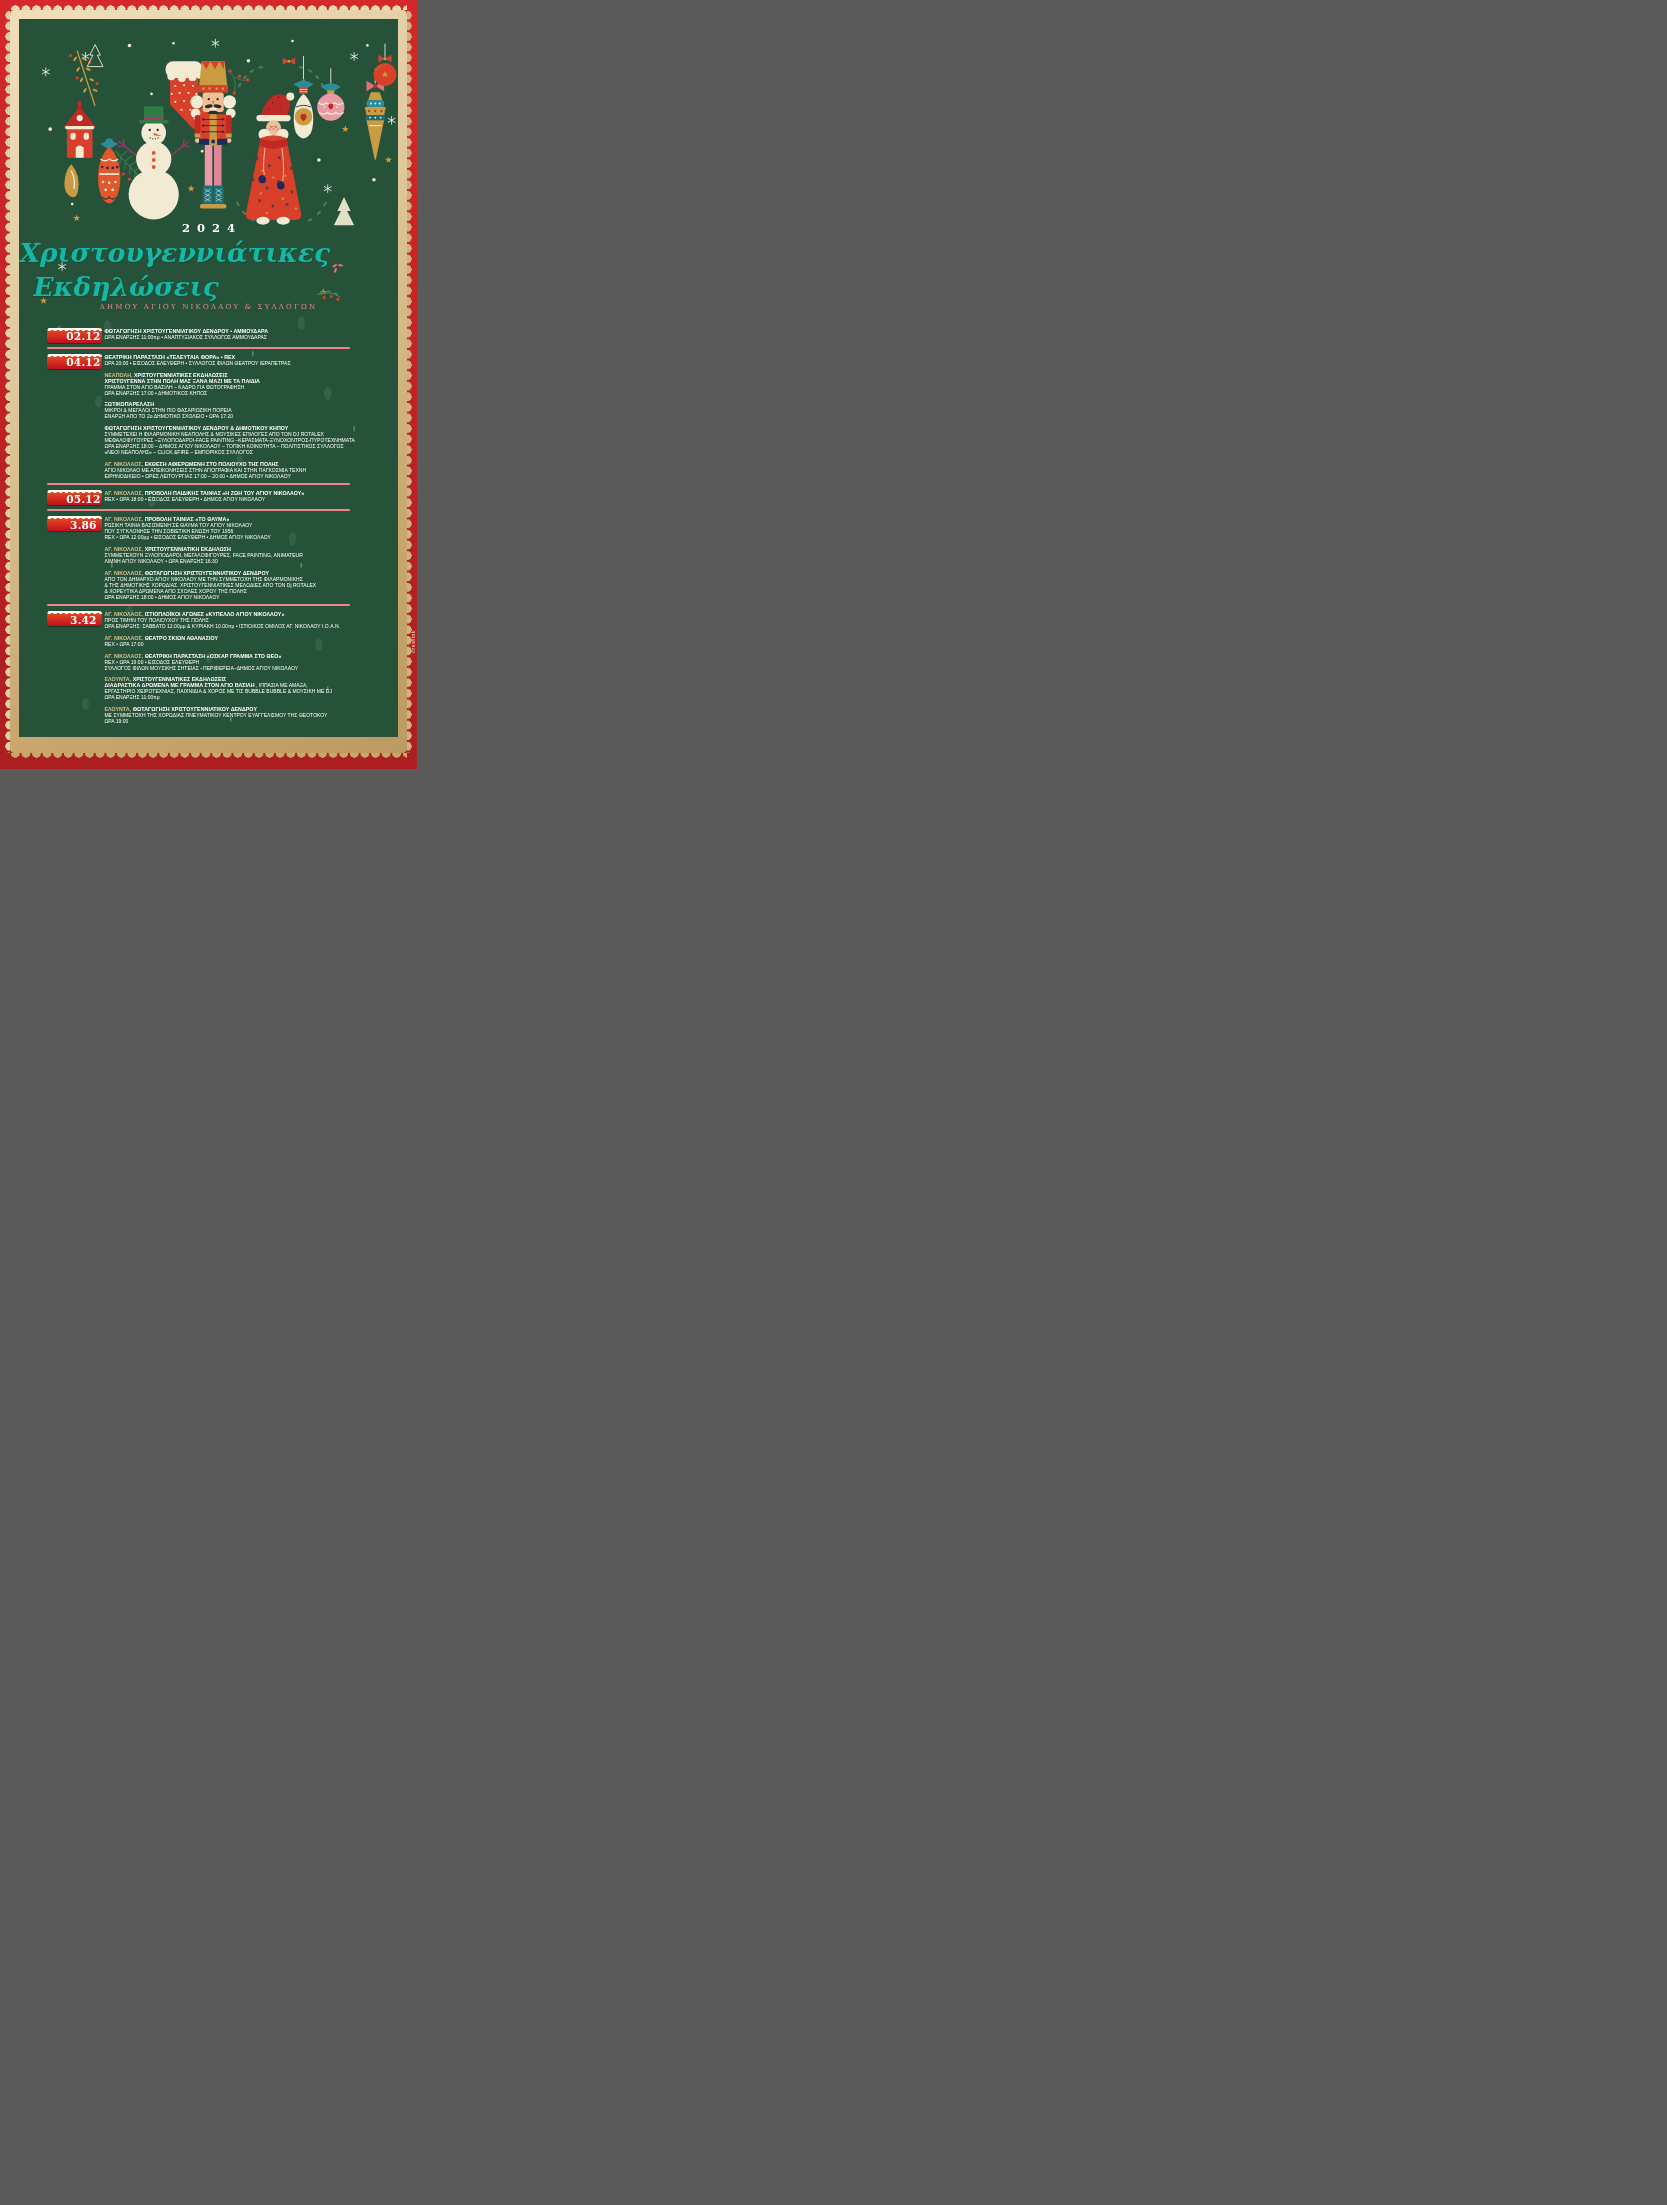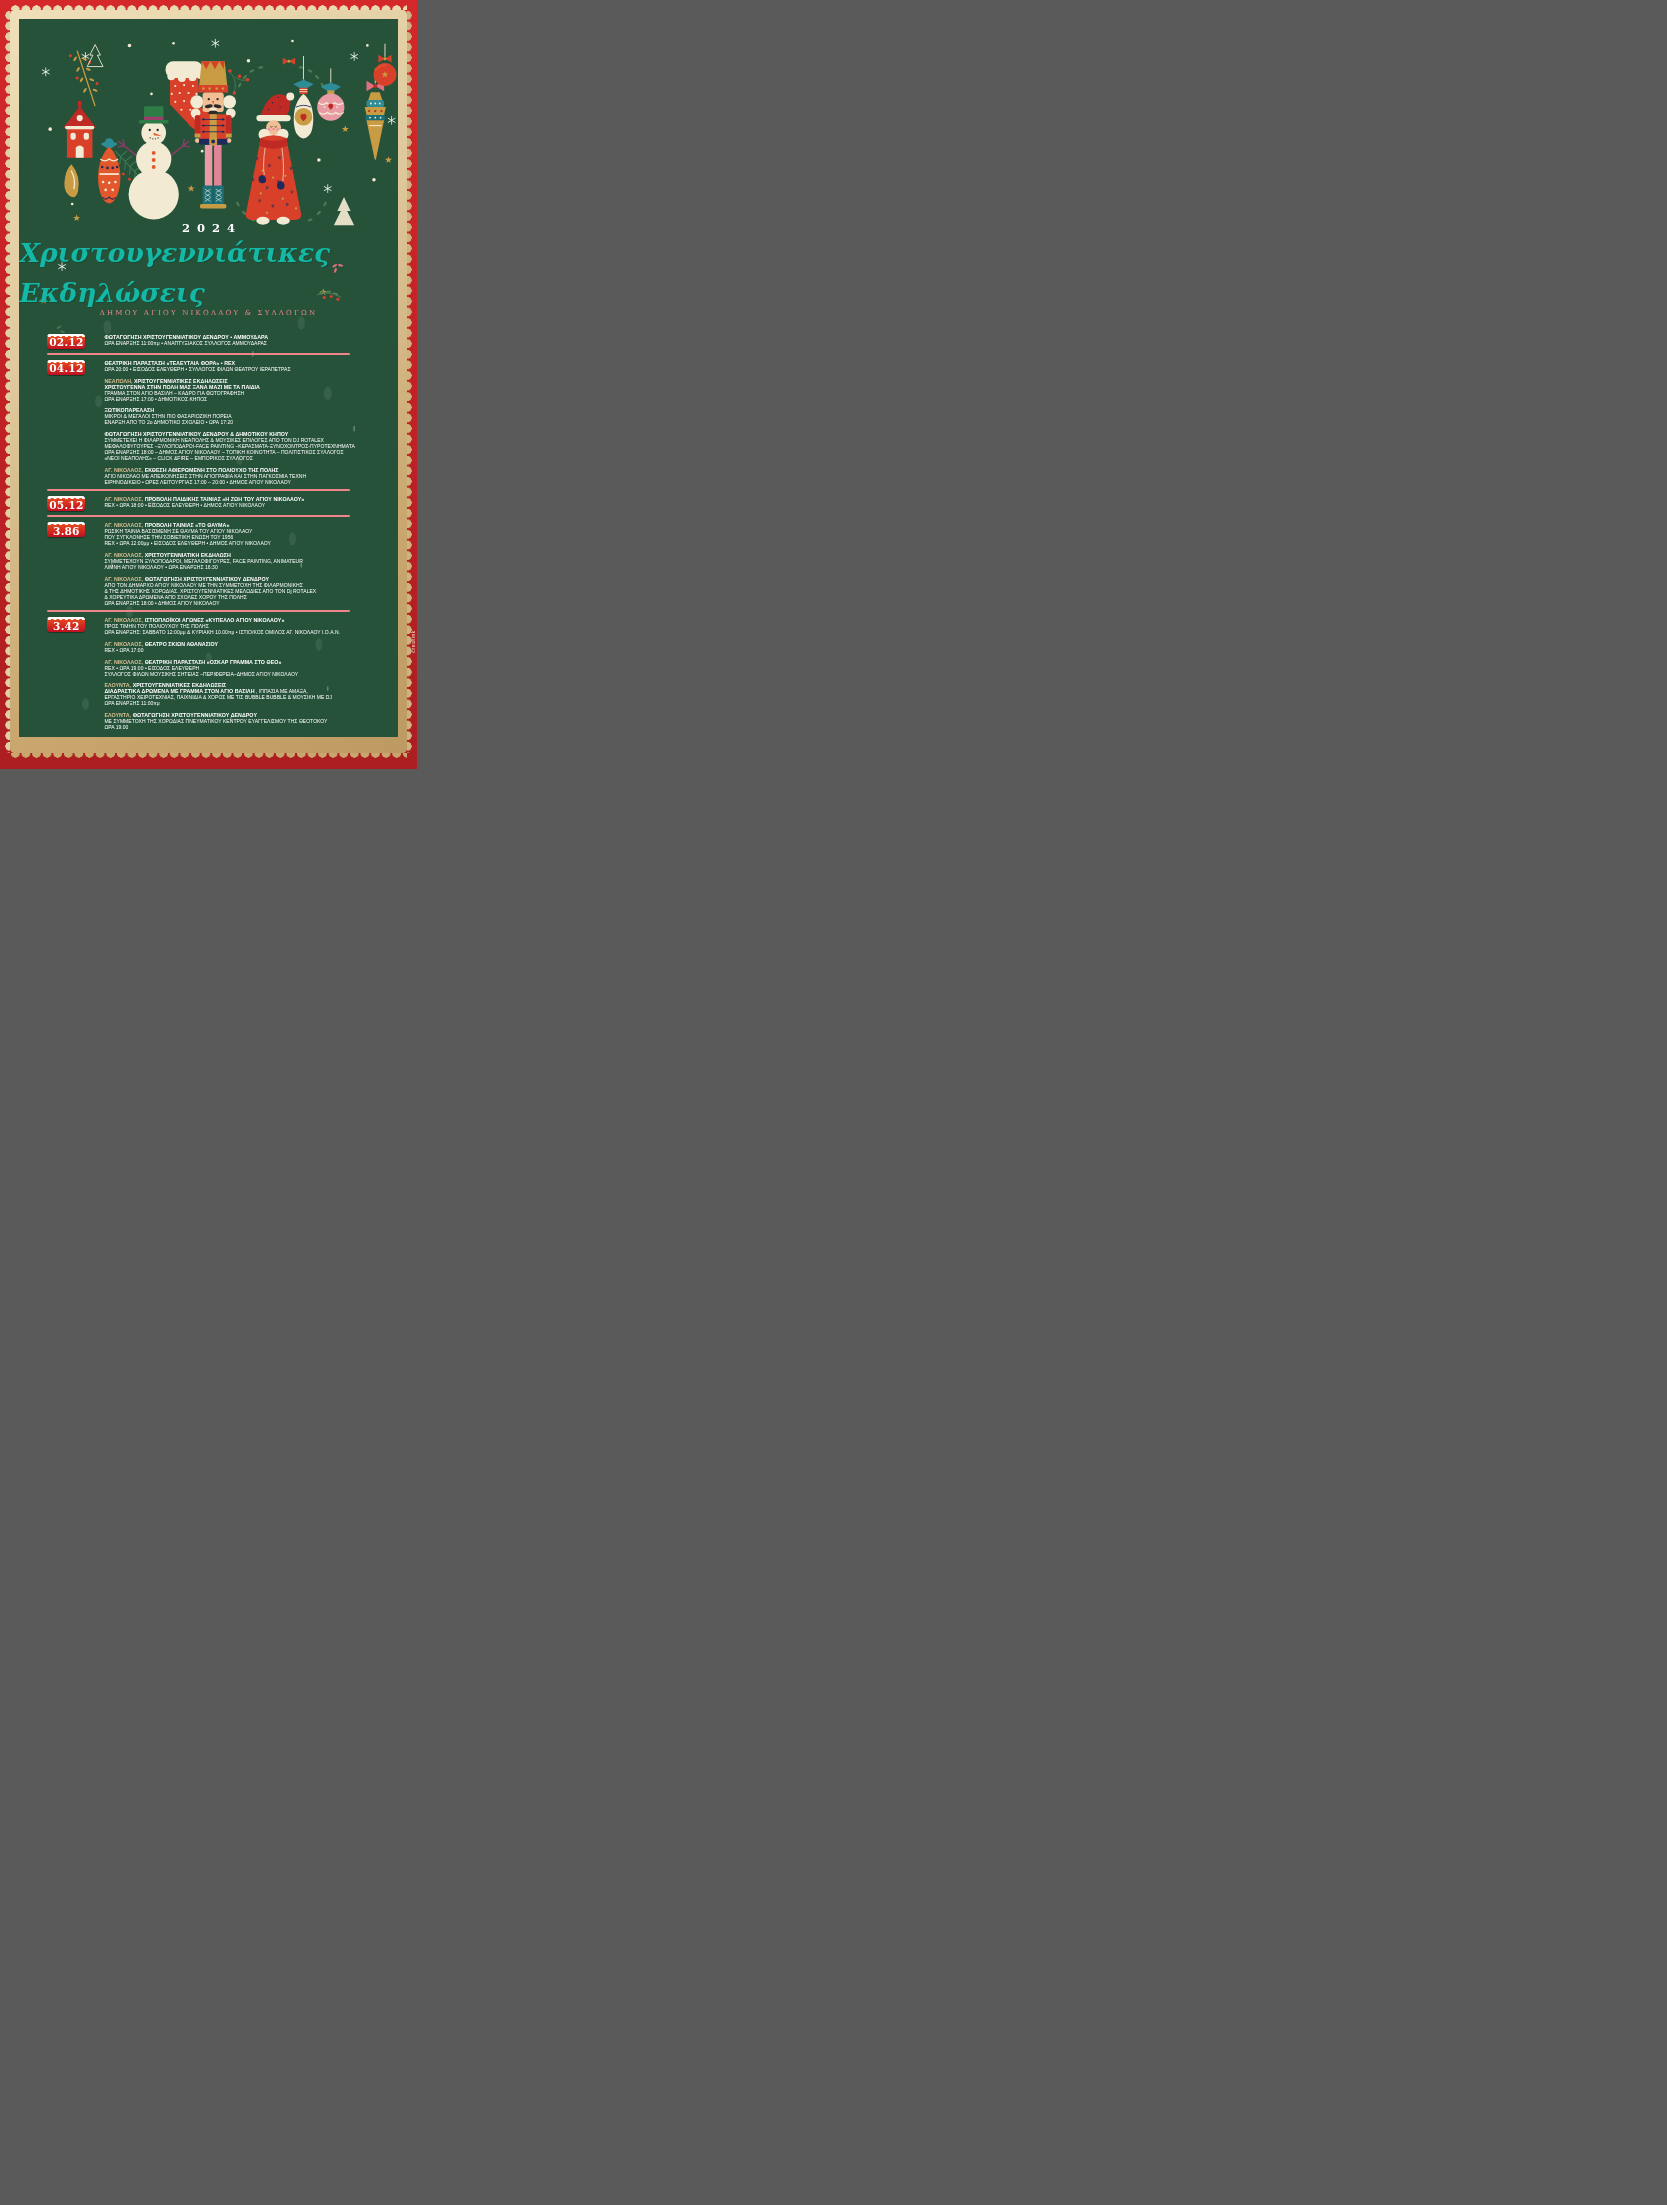--- a/index.html
+++ b/index.html
@@ -21,29 +21,29 @@
       background:radial-gradient(circle at 0px 5.3px,#CFB27E 4.4px,rgba(0,0,0,0) 4.7px) left top/4.9px 10.6px repeat-y;}
   .green{position:absolute;left:19.4px;right:19.4px;top:19.4px;bottom:32px;background:#26523A;overflow:hidden;}
   
   .illu{position:absolute;inset:0;width:100%;height:100%;pointer-events:none;}
   
   .content{position:relative;z-index:2;padding-top:203px;}
   .year{text-align:center;color:#FFFFFF;font:700 11.5px/13.2px "DejaVu Serif",serif;letter-spacing:7px;padding-left:7px;}
   .title1,.title2{color:#14b8a6;font:700 italic 26.5px/29px "DejaVu Serif",serif;
       text-shadow:0.9px 1.3px 0 rgba(10,50,30,.30);}
   .title1{margin-top:2.6px;}
-  .title2{margin-top:11px;}
+  .title2{margin-top:5px;padding-left:14px;}
   .subtitle{text-align:center;color:#E8868B;font:400 7px/8.8px "DejaVu Serif",serif;letter-spacing:2.2px;margin-top:2px;}
   
   .events{margin-top:16px;padding-left:28px;}
   .section{display:flex;margin-bottom:2.6px;}
   .badge-col{flex:0 0 57px;width:57px;padding-top:0;}
   .badge{position:relative;width:38px;height:14.6px;border-radius:3.5px;overflow:hidden;
          background:linear-gradient(180deg,#E65A22 0%,#DC3A1F 35%,#C01020 100%);
-         box-shadow:0 0.4px 0.9px rgba(0,0,0,.35);display:flex;align-items:center;justify-content:center;}
+         box-shadow:0 0.4px 0.9px rgba(0,0,0,.35);display:flex;align-items:center;justify-content:center;padding-left:17px;}
   .badge::before{content:"";position:absolute;top:0;left:0;right:0;height:4.4px;
          background:radial-gradient(circle at 2.6px 1.3px,#FFFFFF 1.9px,rgba(0,0,0,0) 2.1px) left top/5.7px 4.4px repeat-x,
                     linear-gradient(#FFFFFF,#FFFFFF) left top/100% 2.2px no-repeat;}
   .badge span{position:relative;color:#FFFFFF;font:700 10.6px/10.6px "DejaVu Serif",serif;letter-spacing:0.2px;margin-top:2.6px;}
   .blocks{flex:1;padding-right:4.4px;}
   .block{margin-bottom:5.7px;}
   .block:last-child{margin-bottom:0;}
   .line{font:400 5px/6px "Liberation Sans",sans-serif;color:#FFFFFF;letter-spacing:0.04px;}
   .line.bold{font-weight:700;font-size:5.3px;}
   .line .reg{font-weight:400;font-size:5px;}

